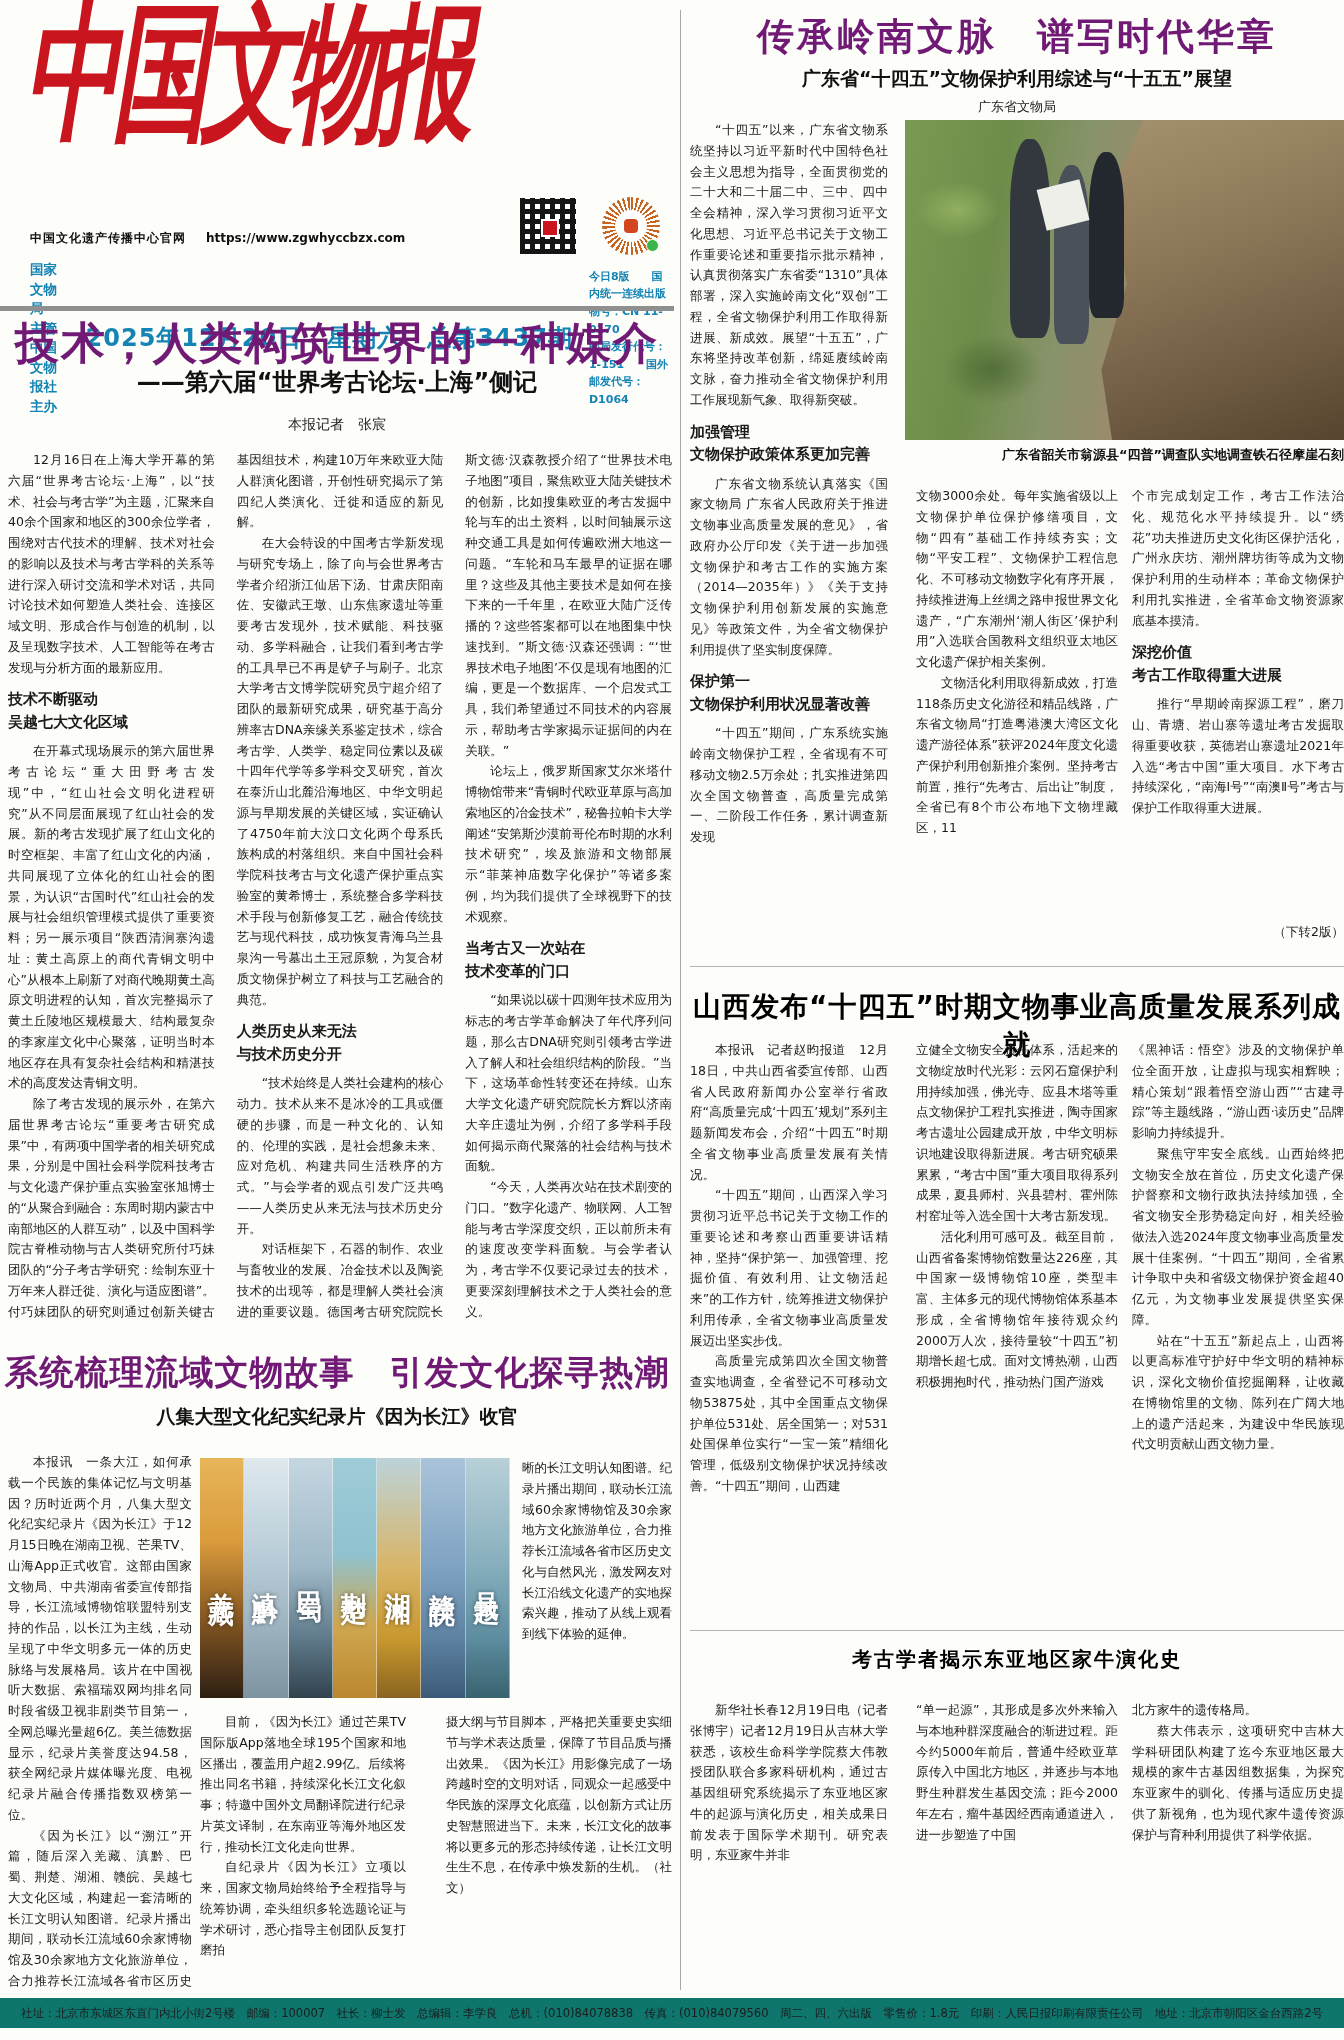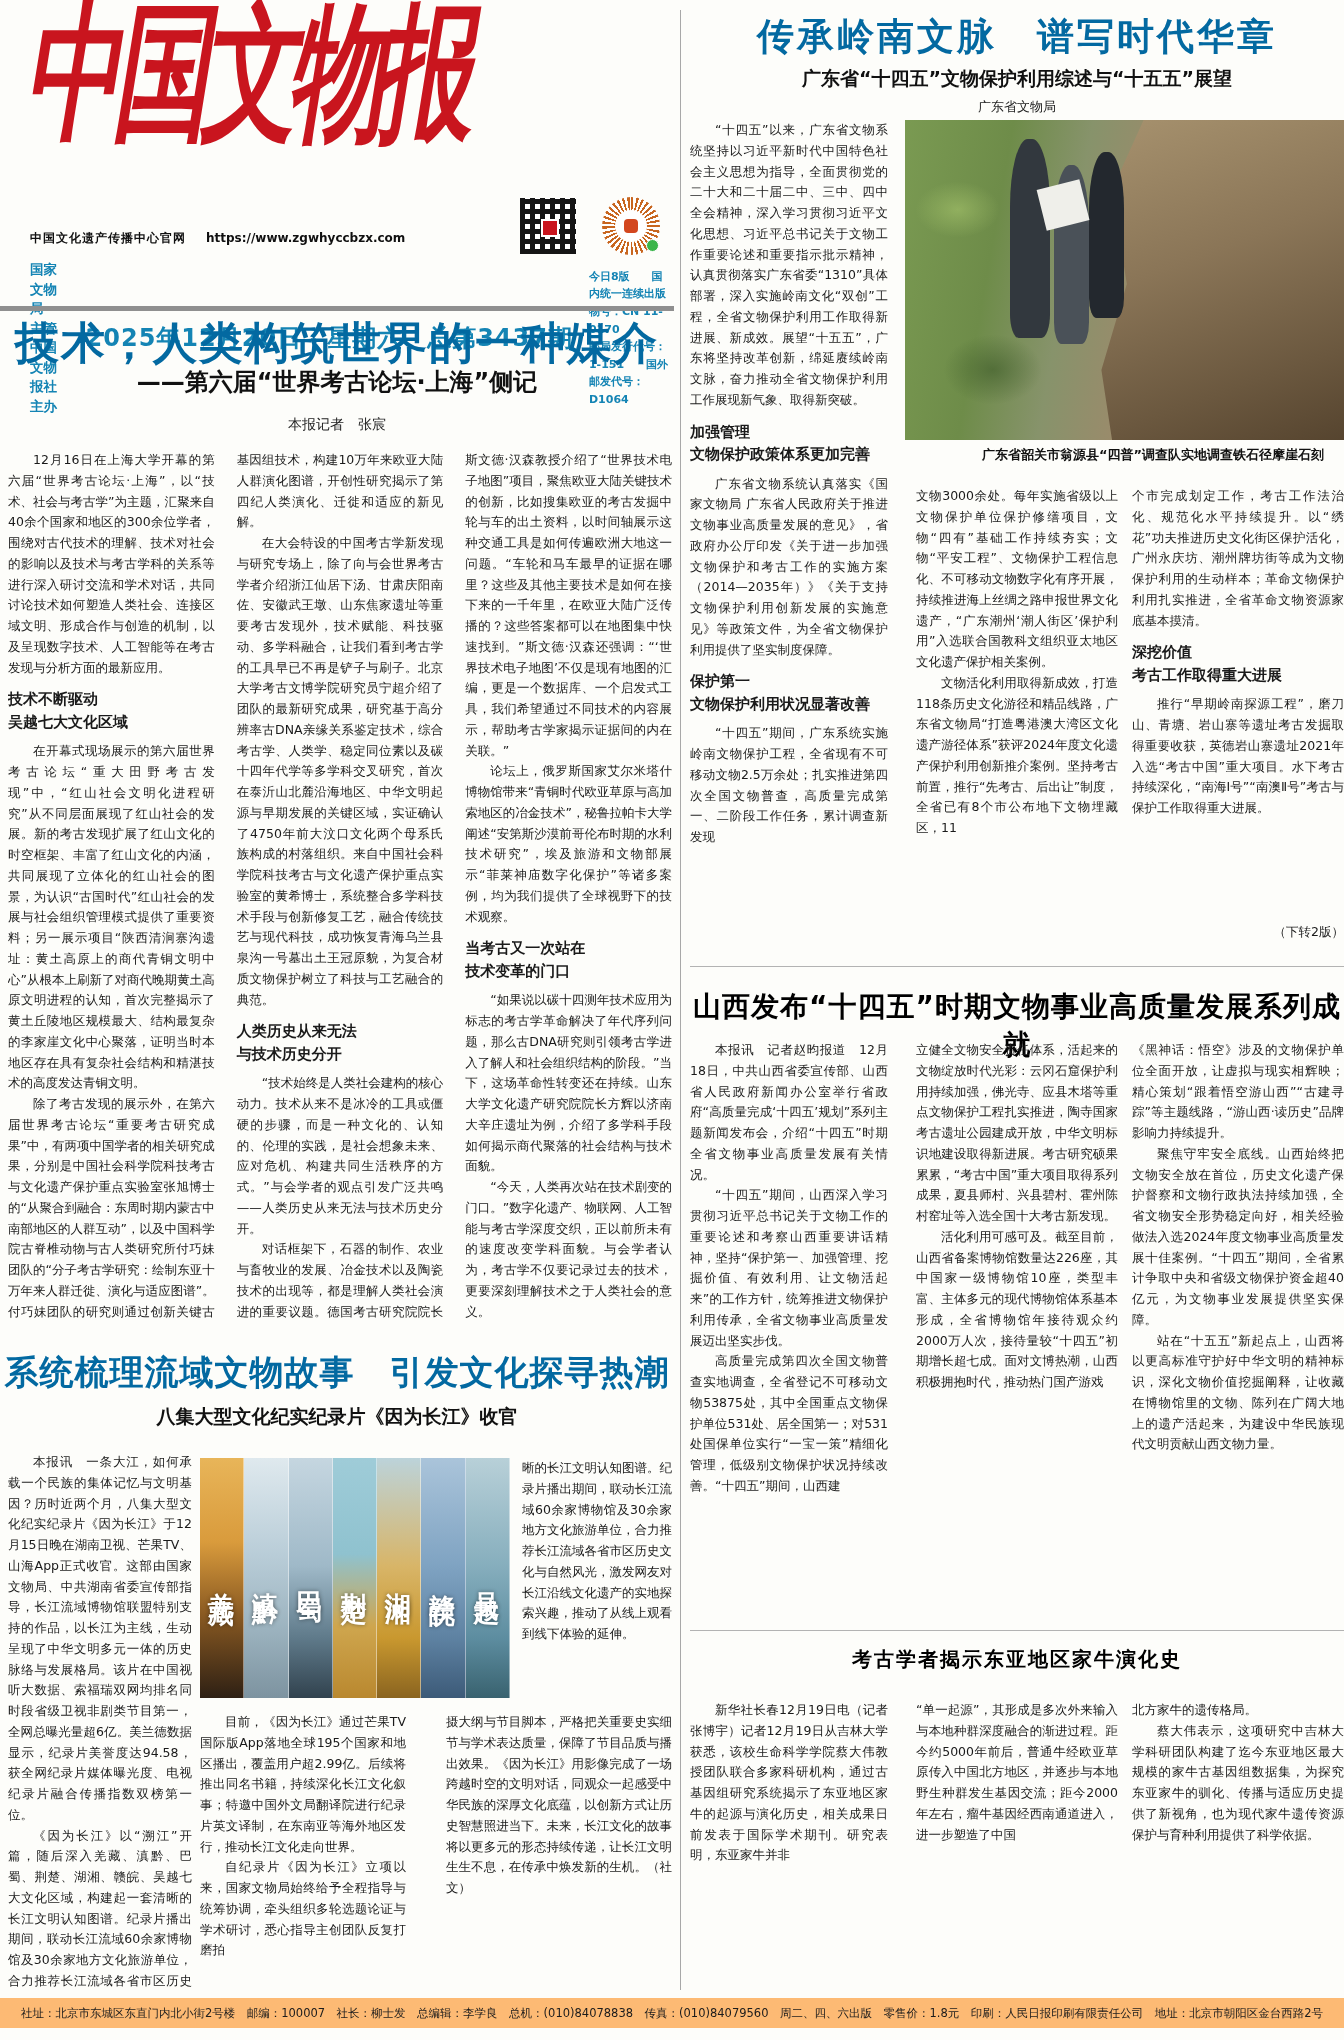--- a/index.html
+++ b/index.html
@@ -22,21 +22,21 @@
   .q2-logo{position:absolute;left:22px;top:22px;width:14px;height:14px;border-radius:4px;background:#d3471f;}
   .q2-green{position:absolute;right:1px;bottom:3px;width:11px;height:11px;border-radius:50%;background:#3bb54a;border:1px solid #fff;}
   .issue-row{left:30px;top:260px;width:642px;display:flex;align-items:center;color:#1484b4;}
   .sup-block{font-size:13.5px;font-weight:bold;line-height:1.45;white-space:pre-line;}
   .date-line{font-size:24px;font-weight:bold;margin:0 16px;white-space:nowrap;letter-spacing:1px;}
   .pub-block{font-size:11px;font-weight:bold;line-height:1.6;white-space:pre-line;}
   .thick-rule{left:0;top:306px;width:674px;height:5px;background:#8f8f8f;}
   .v-divider{left:680px;top:10px;width:1px;height:1980px;background:#a8a8a8;}
   .rule-h{height:1px;background:#b3b3b3;left:690px;width:654px;}
   
-  .headline-serif{font-family:"DejaVu Serif","Liberation Serif",serif;font-weight:900;color:#0369a1;text-align:center;}
+  .headline-serif{font-family:"DejaVu Serif","Liberation Serif",serif;font-weight:900;color:#701a75;text-align:center;}
   .headline-sans{font-weight:900;color:#000;text-align:center;}
   .subtitle{text-align:center;font-weight:600;color:#111;}
   .byline{text-align:center;color:#222;}
   .body-text{font-size:12.5px;line-height:1.66;text-align:justify;overflow:hidden;}
   .para{margin:0;text-indent:2em;}
   .para.cont{text-indent:0;}
   .sub-h{font-weight:bold;font-size:15px;line-height:1.5;margin:10px 0 8px;white-space:pre-line;text-indent:0;}
   
   .am-headline{left:0;top:314px;width:674px;font-size:44px;letter-spacing:2px;}
   .am-sub{left:0;top:366px;width:674px;font-size:24px;}
@@ -65,37 +65,37 @@
       radial-gradient(70px 50px at 20% 78%,rgba(60,90,40,.6),rgba(0,0,0,0) 70%),
       linear-gradient(100deg,#7a9a52 0%,#6e8c49 22%,#87936b 38%,#9c8a6b 55%,#8a7557 70%,#6f5a40 86%,#57432c 100%);}
   .gd-rock{position:absolute;right:-12px;top:-8px;width:58%;height:112%;
     background:linear-gradient(160deg,#a8936f 0%,#8a7557 40%,#6b583f 72%,#4e3d29 100%);
     clip-path:polygon(18% 0,100% 0,100% 100%,6% 100%,0 72%,10% 48%,4% 22%);}
   .gd-fig{position:absolute;background:#2d3237;border-radius:45% 45% 22% 22%/34% 34% 12% 12%;}
   .f1{left:24%;top:6%;width:9%;height:62%;background:#32383e;}
   .f2{left:34%;top:14%;width:8%;height:56%;background:#4a5158;}
   .f3{left:42%;top:10%;width:8%;height:52%;background:#23282e;}
   .gd-paper{position:absolute;left:31%;top:20%;width:10%;height:13%;background:#efefea;transform:rotate(-14deg);}
-  .gd-caption{left:885px;top:446px;width:439px;font-size:13px;font-weight:bold;text-align:right;color:#111;}
+  .gd-caption{left:905px;top:446px;width:439px;font-size:13px;font-weight:bold;text-align:right;color:#111;}
   .gd-col2{left:916px;top:486px;width:202px;height:460px;}
   .gd-col3{left:1132px;top:486px;width:212px;height:436px;}
   .gd-jump{left:1132px;top:924px;width:212px;font-size:12.5px;text-align:right;}
   .r1{top:966px;} .r2{top:1630px;}
   
   .sx-headline{left:690px;top:988px;width:654px;font-size:28px;letter-spacing:1px;}
   .sx-col1{left:690px;top:1040px;width:198px;height:572px;}
   .sx-col2{left:916px;top:1040px;width:202px;height:572px;}
   .sx-col3{left:1132px;top:1040px;width:212px;height:572px;}
   
   .cow-headline{left:690px;top:1646px;width:654px;font-size:20px;letter-spacing:2px;}
   .cow-col1{left:690px;top:1700px;width:198px;height:290px;}
   .cow-col2{left:916px;top:1700px;width:202px;height:290px;}
   .cow-col3{left:1132px;top:1700px;width:212px;height:290px;}
   
-  .footer{left:0;top:1998px;width:1344px;height:30px;background:#fdba74;font-size:11.5px;
+  .footer{left:0;top:1998px;width:1344px;height:30px;background:#0f766e;font-size:11.5px;
     line-height:30px;text-align:center;color:#1c1c1c;white-space:nowrap;}
 </style>
 </head>
 <body>
 
 <div class="page">
 
   <div class="abs paper-title">中国文物报</div>
   <div class="abs qr">
       <div class="qr-center"></div>

